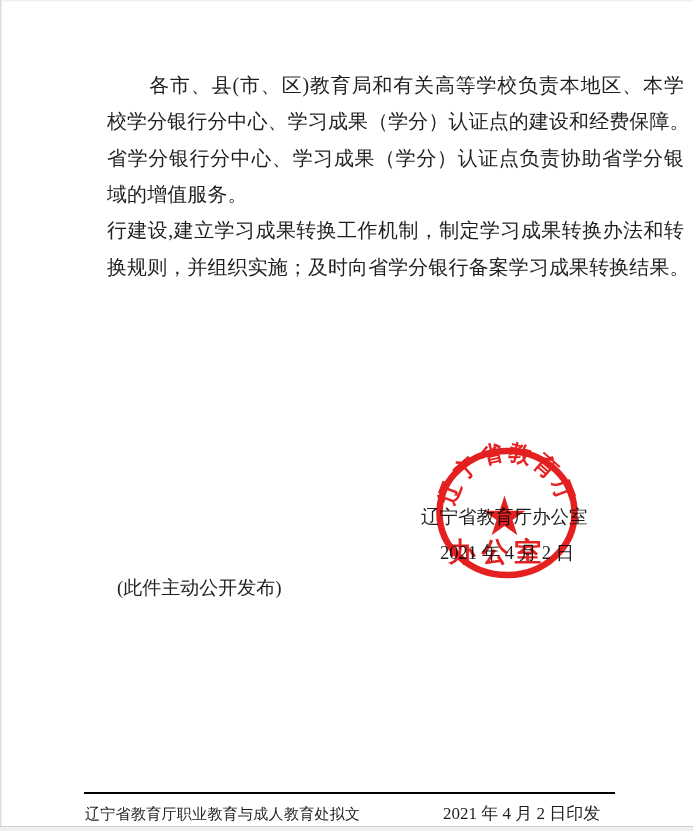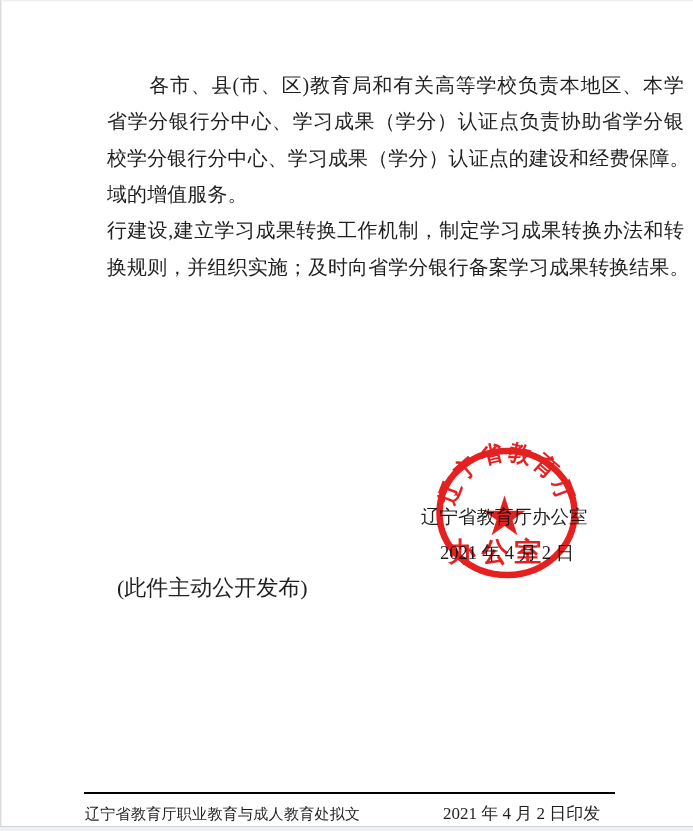--- a/index.html
+++ b/index.html
@@ -27,21 +27,21 @@
     text-align:justify;text-align-last:justify;text-justify:inter-character;
   }
   .line.indent{text-indent:2.12em;}
   .line.short{text-align-last:left;white-space:normal;}
 
   
   .sig-org{position:absolute;left:421px;top:505px;font-size:18.5px;
     letter-spacing:0px;line-height:24px;white-space:nowrap;}
   .sig-date{position:absolute;left:440px;top:541px;font-size:18.5px;
     line-height:24px;white-space:nowrap;}
-  .public-note{position:absolute;left:117px;top:575px;font-size:22px;
+  .public-note{position:absolute;left:117px;top:575px;font-size:19px;
     line-height:26px;white-space:nowrap;}
 
   
   .seal{position:absolute;left:430px;top:430px;width:160px;height:160px;
     mix-blend-mode:multiply;opacity:0.95;}
   .seal text{font-family:"Liberation Serif","DejaVu Serif",serif;font-weight:bold;}
 
   
   .footer-rule{position:absolute;left:84px;top:792px;width:531px;height:2px;
     background:#000;}
@@ -52,22 +52,22 @@
 </style>
 </head>
 <body>
 
 <div class="edge-top"></div>
 <div class="edge-left"></div>
 <div class="edge-bottom"></div>
 
 <div class="body-text">
   <div class="line indent">各市、县(市、区)教育局和有关高等学校负责本地区、本学</div>
+  <div class="line">校学分银行分中心、学习成果（学分）认证点的建设和经费保障。</div>
   <div class="line">省学分银行分中心、学习成果（学分）认证点负责协助省学分银</div>
-  <div class="line">校学分银行分中心、学习成果（学分）认证点的建设和经费保障。</div>
   <div class="line short">域的增值服务。</div>
   <div class="line">行建设,建立学习成果转换工作机制，制定学习成果转换办法和转</div>
   <div class="line">换规则，并组织实施；及时向省学分银行备案学习成果转换结果。</div>
 </div>
 
 <div class="sig-org">辽宁省教育厅办公室</div>
 <div class="sig-date">2021 年 4 月 2 日</div>
 <div class="public-note">(此件主动公开发布)</div>
 
 <svg class="seal" viewBox="0 0 160 160">

